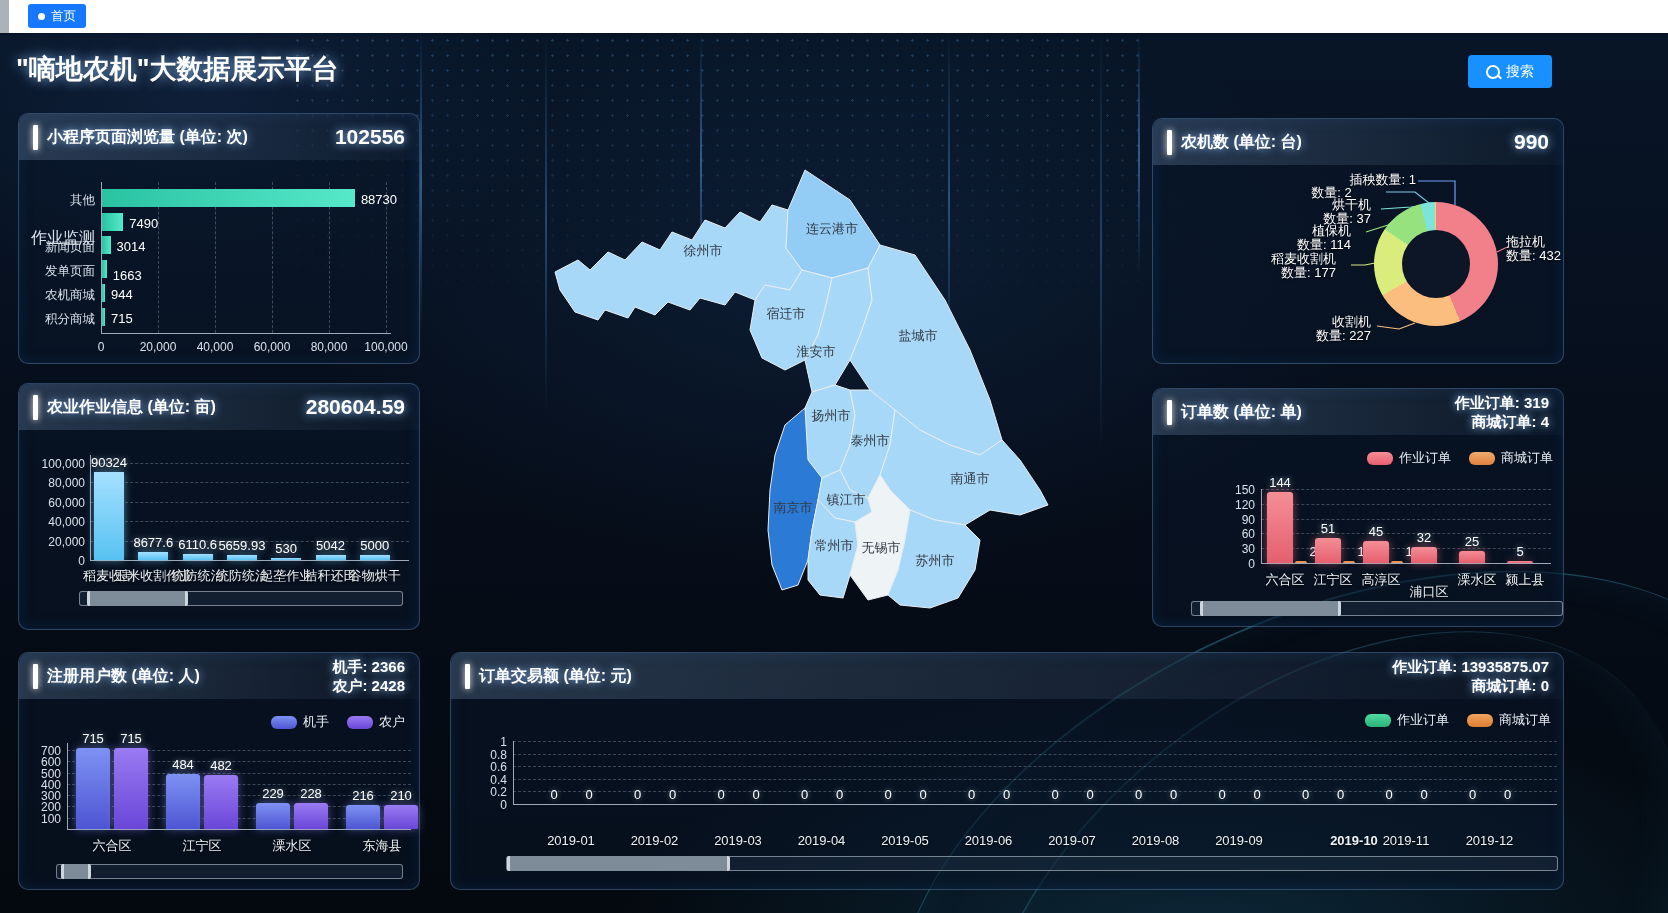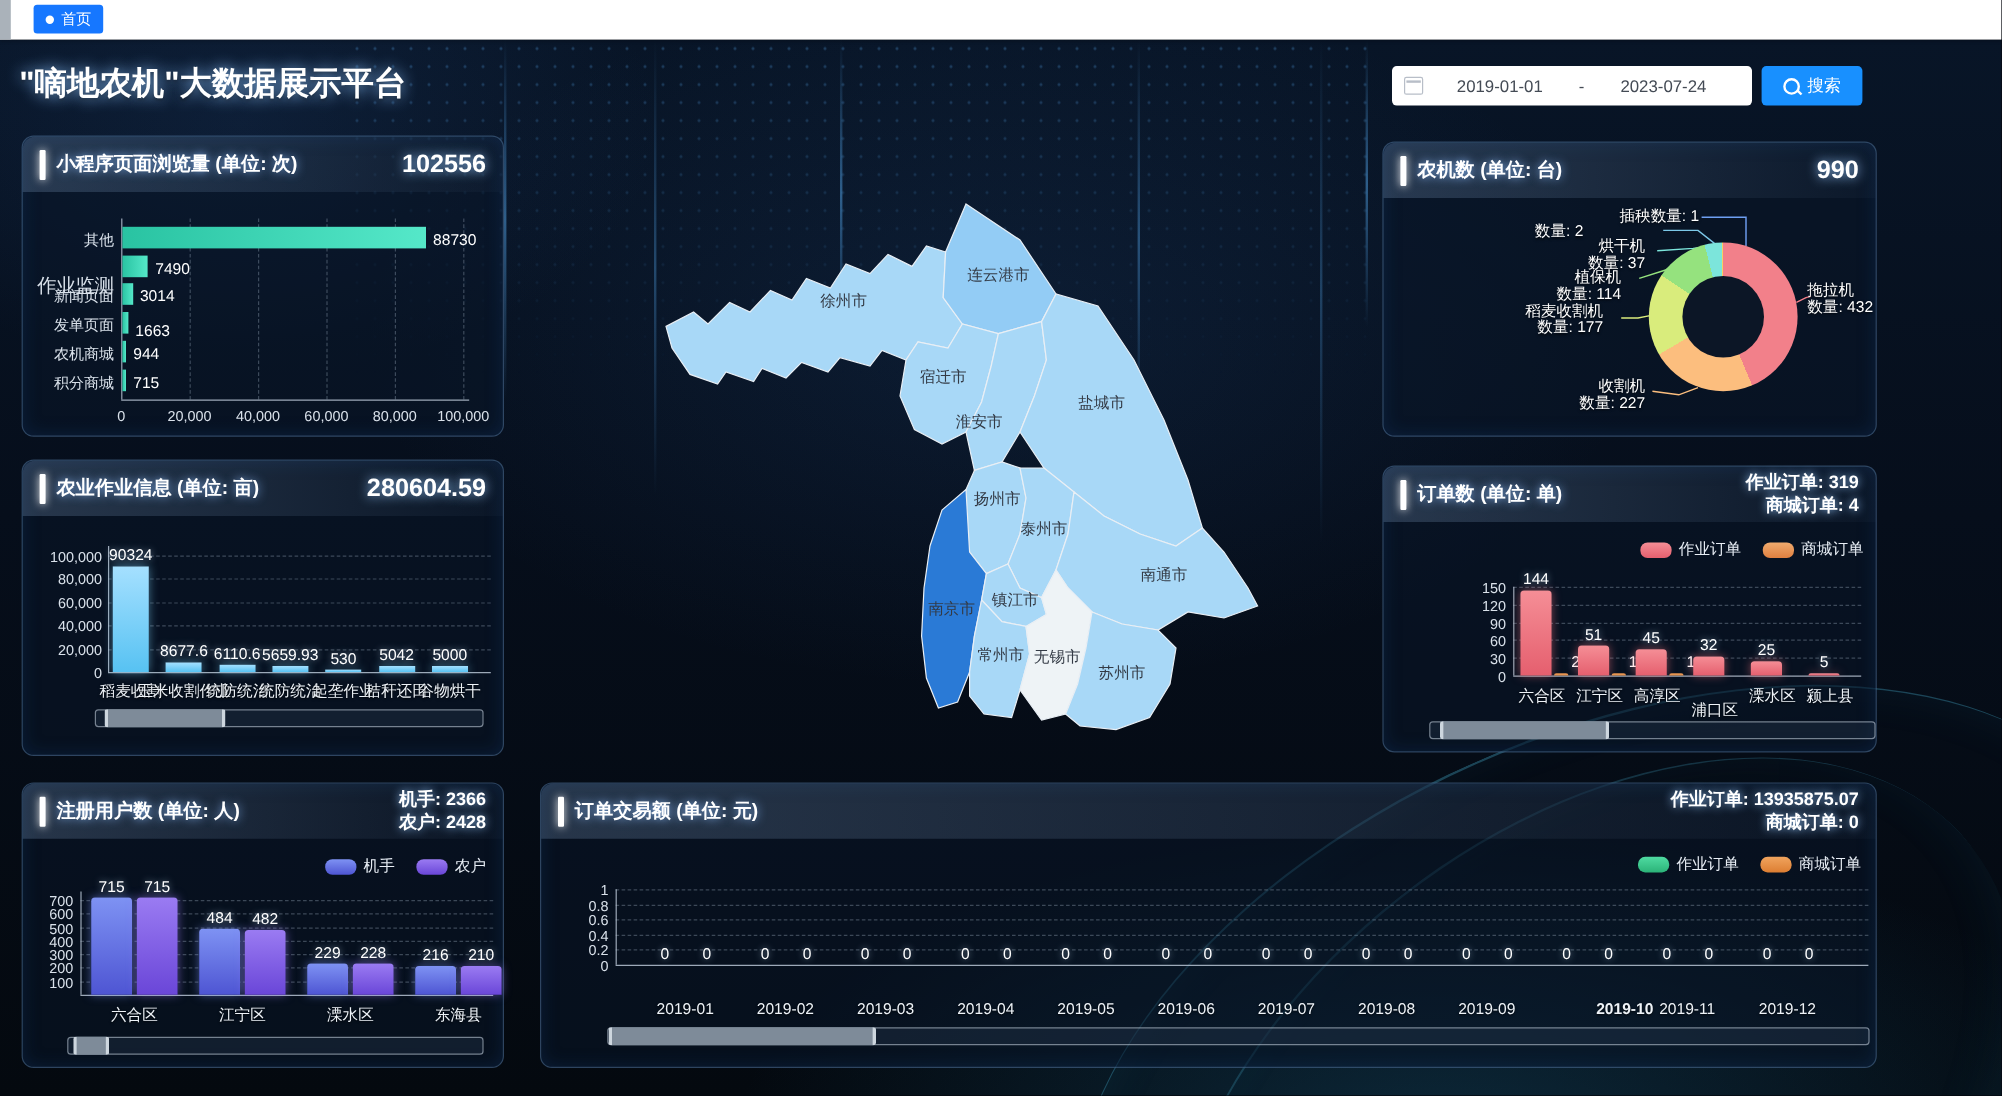--- a/index.html
+++ b/index.html
@@ -103,26 +103,20 @@
   <div class="streak" style="left:545px;height:380px;opacity:.7"></div>
   <div class="streak" style="left:700px;height:260px;"></div>
   <div class="streak" style="left:948px;height:330px;opacity:.8"></div>
   <div class="streak" style="left:1100px;height:420px;opacity:.6"></div>
   <div class="streak" style="left:1138px;height:240px;"></div>
   <div class="swirl" style="right:-150px;bottom:-260px;width:950px;height:560px;transform:rotate(-24deg);"></div>
   <div class="swirl" style="right:-60px;bottom:-300px;width:800px;height:520px;transform:rotate(-38deg);opacity:.7"></div>
 
   <div class="page-title">"嘀地农机"大数据展示平台</div>
 
-  <div class="date-box">
-    <span class="cal-icon"></span>
-    <span class="date-val">2019-01-01</span>
-    <span class="date-sep">-</span>
-    <span class="date-val">2023-07-24</span>
-  </div>
   <div class="search-btn">
     <span class="mag"></span>
     <span>搜索</span>
   </div>
 
   <svg style="position:absolute;left:550px;top:127px;" width="520" height="450" viewBox="0 0 520 450" id="mapsvg">
       <path d="M238,50 L222,45 L210,62 L190,52 L175,68 L155,60 L142,80 L122,72 L110,90 L92,82 L75,100 L58,92 L40,110 L28,100 L5,112 L10,130 L25,152 L48,160 L55,150 L78,158 L85,147 L105,155 L118,142 L140,150 L150,138 L175,145 L185,132 L205,140 L215,125 L240,130 L252,110 L236,88 Z" fill="#a8d8f7" stroke="#e9eff5" stroke-width="1"></path>
       <path d="M255,10 L300,40 L330,85 L318,108 L282,118 L252,110 L236,88 L238,50 Z" fill="#93ccf5" stroke="#e9eff5" stroke-width="1"></path>
       <path d="M240,130 L252,110 L282,118 L276,145 L268,175 L255,200 L235,210 L212,198 L200,170 L205,140 L215,125 Z" fill="#a8d8f7" stroke="#e9eff5" stroke-width="1"></path>
       <path d="M282,118 L318,108 L322,140 L312,170 L300,200 L285,225 L262,232 L255,200 L268,175 L276,145 Z" fill="#a8d8f7" stroke="#e9eff5" stroke-width="1"></path>
@@ -314,21 +308,21 @@
       <polyline points="198,146 212,146 222,144" fill="none" stroke="#d9ec7c" stroke-width="1.2"></polyline>
       <polyline points="224,207 246,210 262,204" fill="none" stroke="#fcbe7e" stroke-width="1.2"></polyline>
       <polyline points="344,133 352,129 356,128" fill="none" stroke="#f2808a" stroke-width="1.2"></polyline>
     </svg>
     <div class="donut" id="donut" style="background: conic-gradient(rgb(242, 128, 138) 0deg, rgb(242, 128, 138) 157.09deg, rgb(252, 190, 126) 157.09deg, rgb(252, 190, 126) 239.64deg, rgb(217, 236, 124) 239.64deg, rgb(217, 236, 124) 304deg, rgb(149, 226, 126) 304deg, rgb(149, 226, 126) 345.45deg, rgb(124, 229, 219) 345.45deg, rgb(124, 229, 219) 358.91deg, rgb(245, 210, 100) 358.91deg, rgb(245, 210, 100) 359.64deg, rgb(110, 159, 242) 359.64deg, rgb(110, 159, 242) 360deg);"></div>
     <div class="donut-hole"></div>
     <div id="donut-labels">
         <div class="dlabel" style="left: 158px; top: 54px; width: 105px; text-align: right;">
           <div>插秧数量: 1</div>
         </div>
-        <div class="dlabel" style="left: 126px; top: 67px; width: 105px; text-align: left;">
+        <div class="dlabel" style="left: 126px; top: 67px; width: 105px; text-align: center;">
           <div>数量: 2</div>
         </div>
         <div class="dlabel" style="left: 113px; top: 79px; width: 105px; text-align: right;">
           <div>烘干机</div>
           <div>数量: 37</div>
         </div>
         <div class="dlabel" style="left: 88px; top: 105px; width: 110px; text-align: right;">
           <div>植保机</div>
           <div>数量: 114</div>
         </div>

